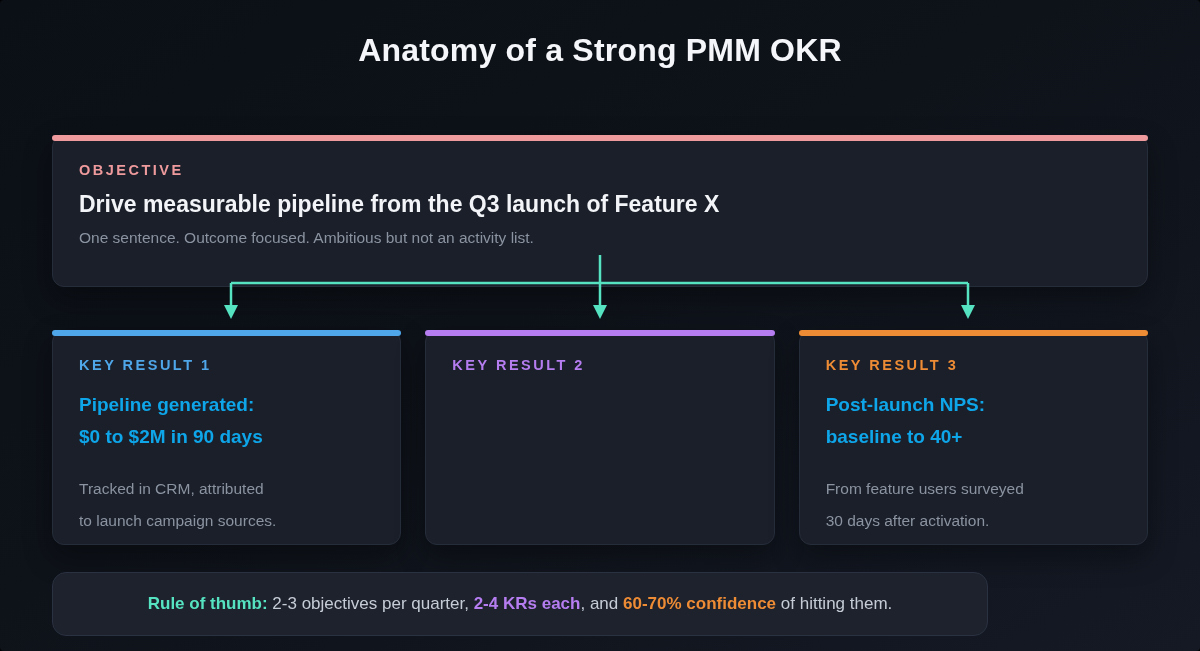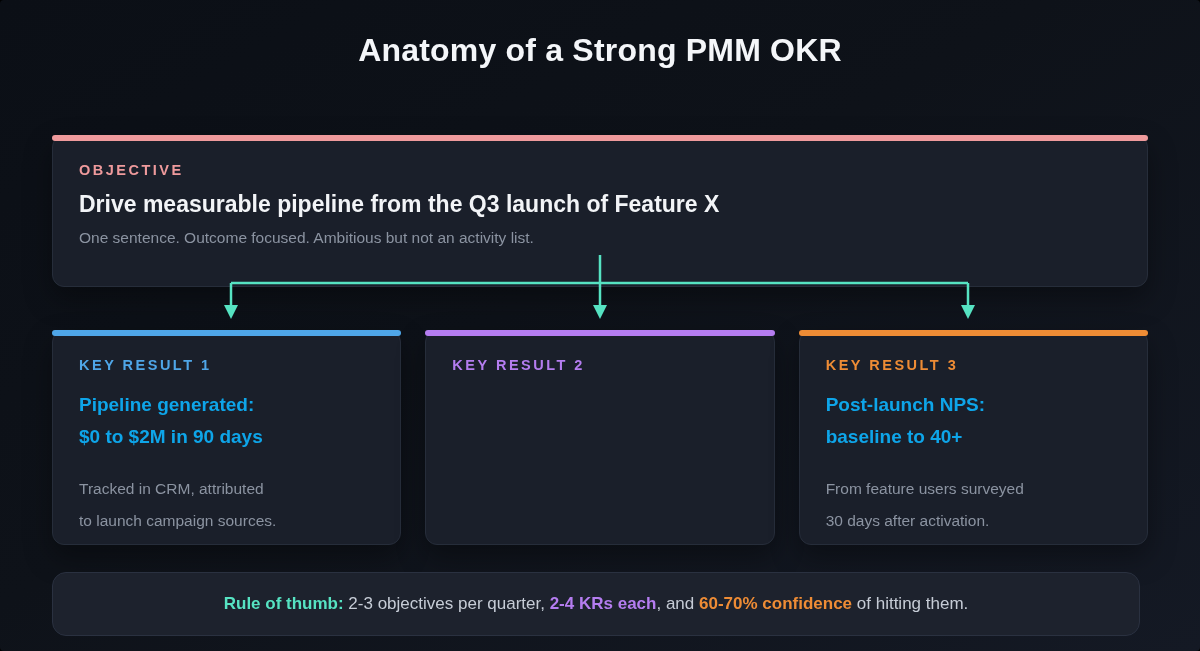--- a/index.html
+++ b/index.html
@@ -73,21 +73,21 @@
     font-size: 19px; font-weight: 700; color: #0ea5e9;
     line-height: 32px; white-space: pre-line;
   }
   .kr-note {
     margin-top: 20px;
     font-size: 15.5px; color: #8b93a1;
     line-height: 32px; white-space: pre-line;
   }
   
   .footer-card {
-    position: absolute; top: 572px; left: 52px; width: 1088px; height: 64px;
+    position: absolute; top: 572px; left: 52px; width: 936px; height: 64px;
     background: #1d222d;
     border: 1px solid #2a3140;
     border-radius: 14px;
     box-shadow: none;
     display: flex; align-items: center; justify-content: center;
   }
   .footer-text { font-size: 17px; color: #c6ccd6; }
   .footer-lead { color: var(--teal, #56e3c2); font-weight: 700; }
   .footer-krs { color: var(--purple, #b57df0); font-weight: 700; }
   .footer-conf { color: var(--orange, #ee8c35); font-weight: 700; }

